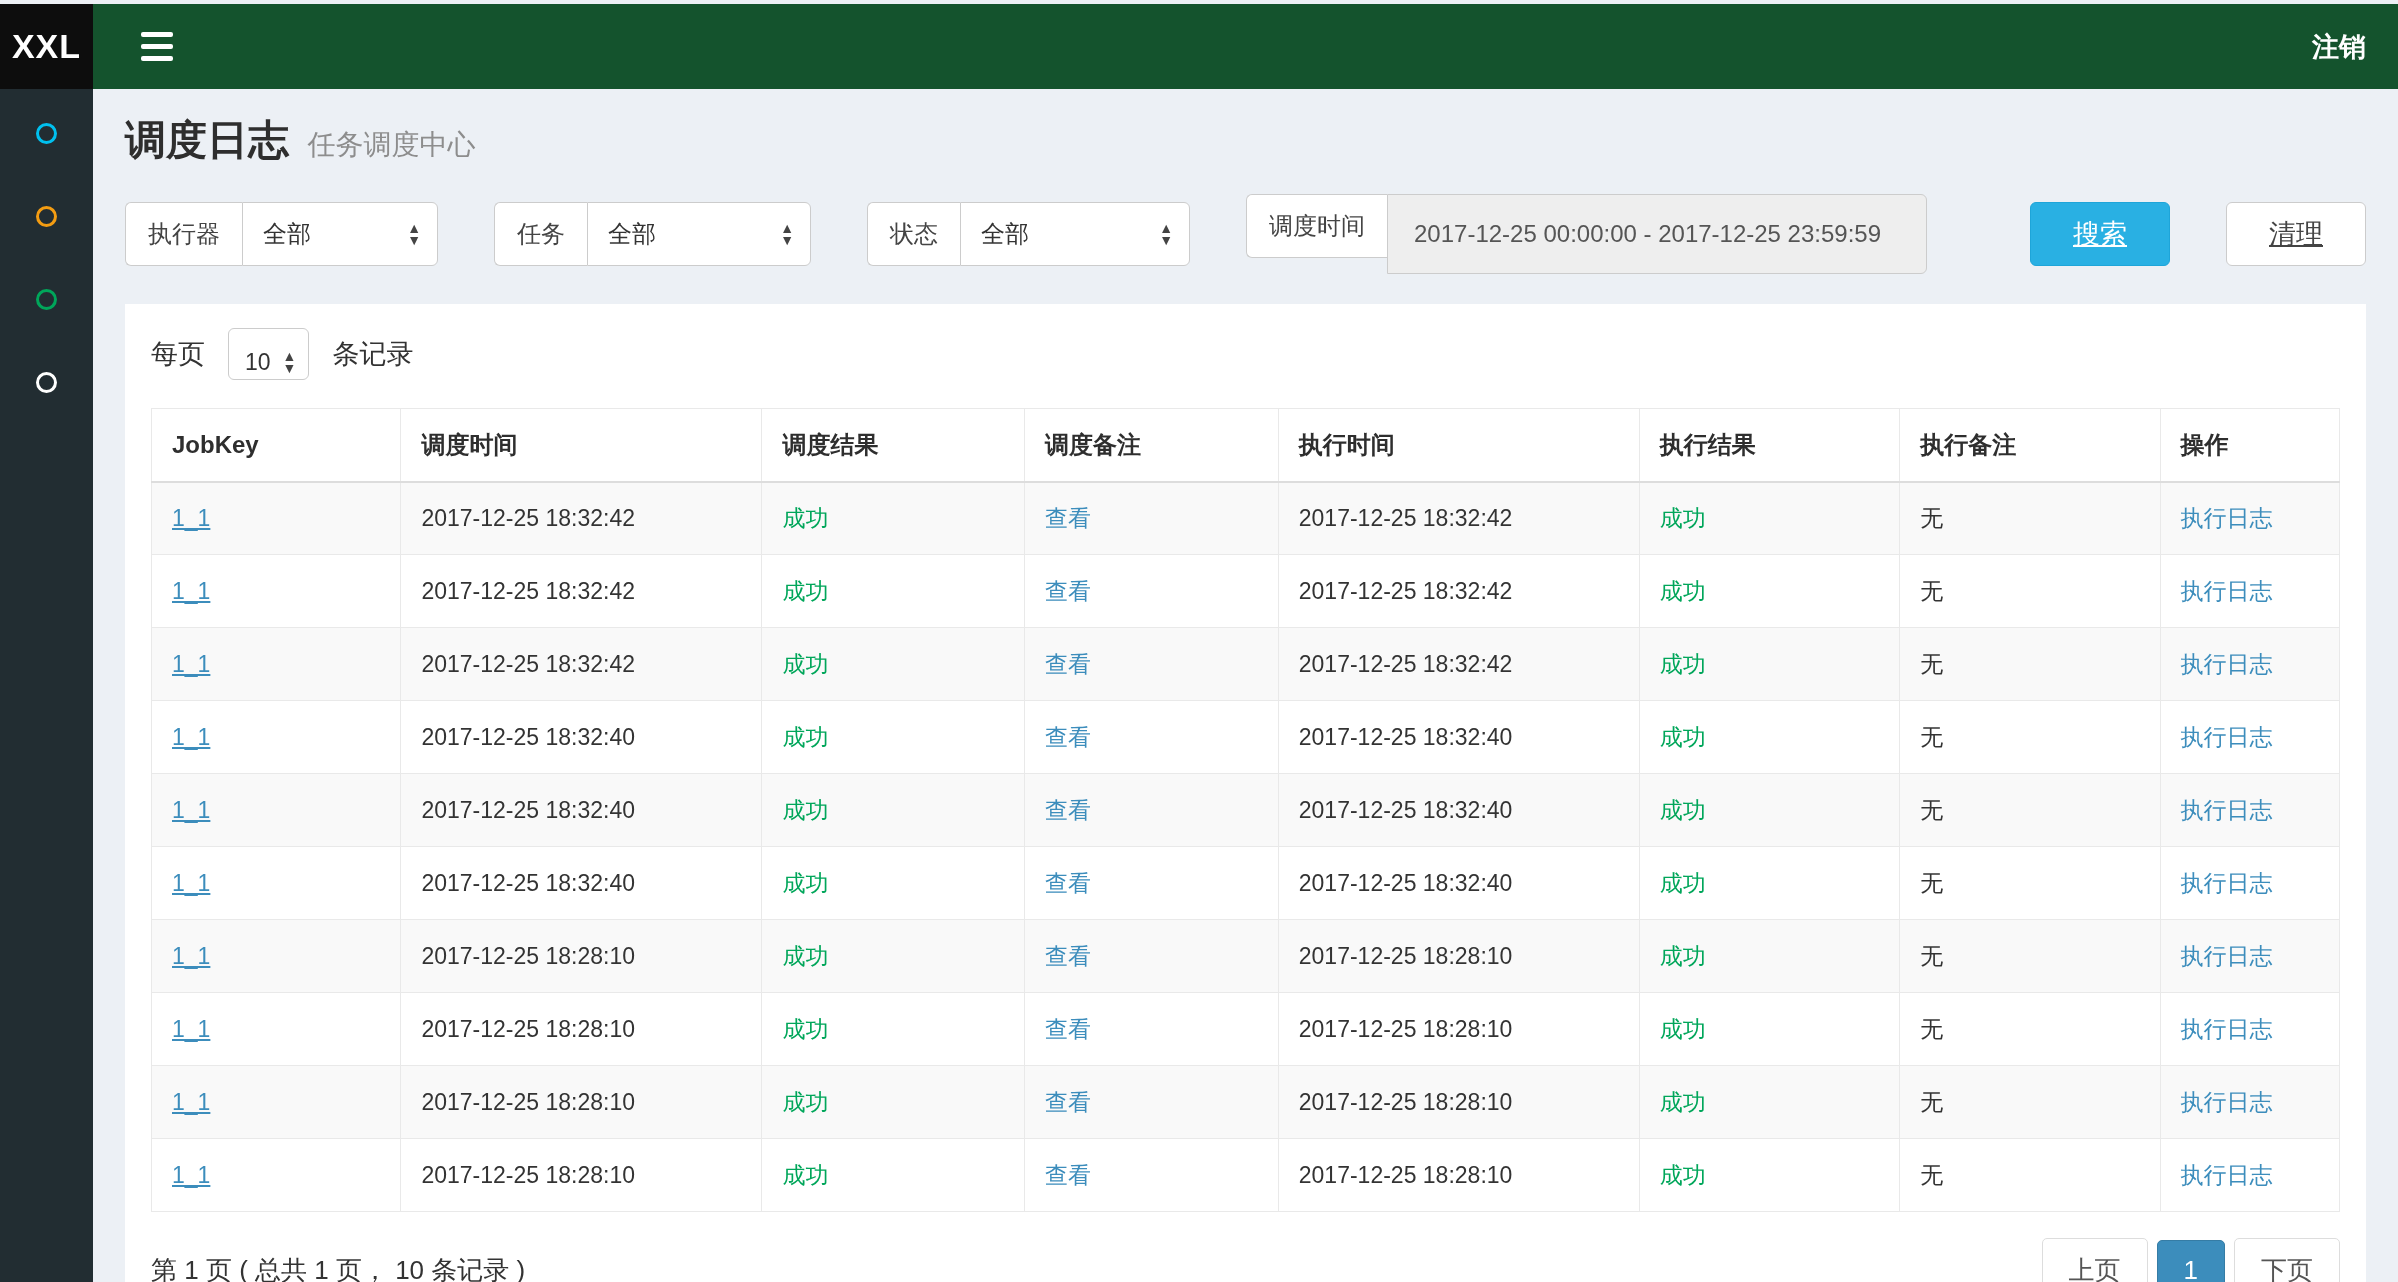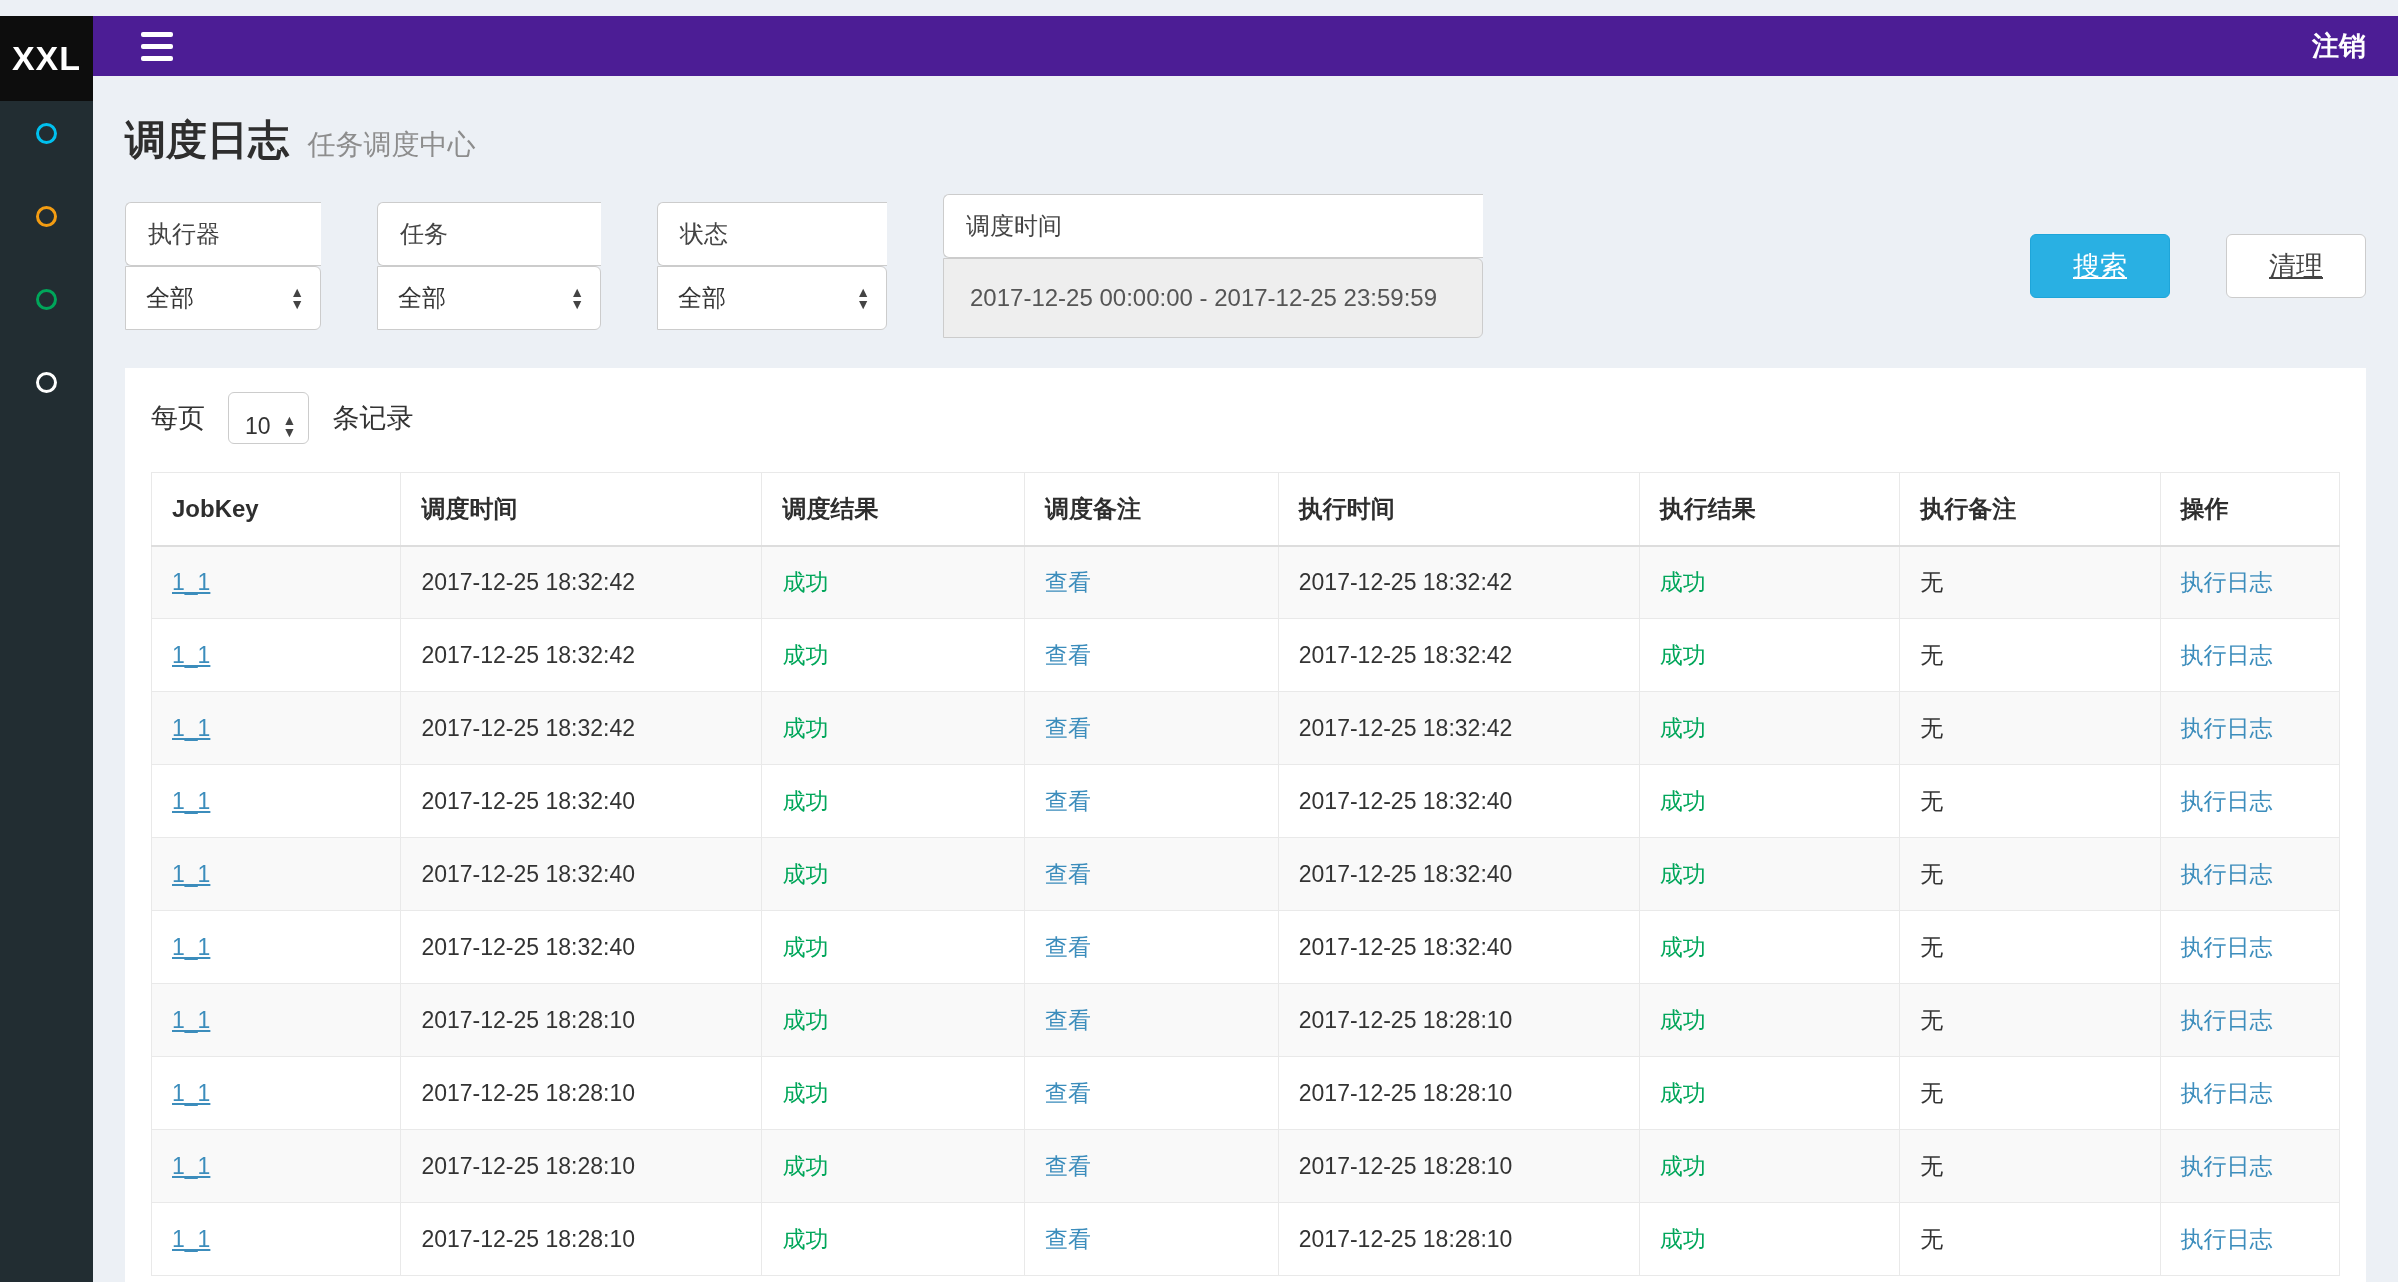--- a/index.html
+++ b/index.html
@@ -5,41 +5,41 @@
   * { box-sizing: border-box; margin: 0; padding: 0; }
   html, body { width: 2398px; height: 1282px; overflow: hidden; }
   body {
     font-family: "Liberation Sans", "DejaVu Sans", sans-serif;
     background: #ecf0f5;
     color: #333;
     font-size: 23px;
   }
 
   
-  .navbar { position: absolute; top: 16px; left: 0; right: 0; height: 60px; background: #4c1d95; display: flex; z-index: 5; }
+  .navbar { position: absolute; top: 4px; left: 0; right: 0; height: 85px; background: #14532d; display: flex; z-index: 5; }
   .logo { width: 93px; height: 85px; background: #0d0d0d; color: #fff; font-weight: bold; font-size: 34px; display: flex; align-items: center; justify-content: center; letter-spacing: 1px; cursor: pointer; }
   .nav-main { flex: 1; display: flex; align-items: center; justify-content: space-between; padding: 0 32px 0 48px; }
   .hamburger { width: 32px; display: flex; flex-direction: column; gap: 7px; cursor: pointer; }
   .hamburger span { display: block; height: 5px; background: #fff; border-radius: 2px; }
   .logout { color: #fff; font-size: 27px; font-weight: bold; cursor: pointer; }
 
   
   .sidebar { position: absolute; top: 85px; left: 0; bottom: 0; width: 93px; background: #222d32; display: flex; flex-direction: column; align-items: center; padding-top: 38px; }
   .side-item { margin-bottom: 62px; cursor: pointer; display: flex; align-items: center; justify-content: center; }
   .side-icon { width: 21px; height: 21px; border-radius: 50%; border: 3px solid #fff; background: transparent; }
 
   
   .content { position: absolute; top: 85px; left: 93px; right: 0; bottom: 0; padding: 28px 32px 0 32px; overflow: hidden; }
   .page-header { margin-bottom: 26px; }
   .page-title { display: inline; font-size: 41px; font-weight: bold; color: #2e2e2e; }
   .page-subtitle { font-size: 28px; color: #8d8d8d; margin-left: 12px; font-weight: normal; }
 
   
   .filters { display: flex; align-items: center; margin-bottom: 30px; }
-  .filter-group { display: flex; margin-right: 56px; flex-direction: column; }
+  .filter-group { display: flex; margin-right: 56px; }
   .fg-label { background: #fff; border: 1px solid #ccc; border-right: none; padding: 0 22px; height: 64px; display: flex; align-items: center; font-size: 24px; color: #444; border-radius: 6px 0 0 6px; white-space: nowrap; }
   .fake-select { background: #fff; border: 1px solid #ccc; height: 64px; display: flex; align-items: center; justify-content: space-between; padding: 0 16px 0 20px; border-radius: 0 6px 6px 0; cursor: pointer; font-size: 24px; color: #333; }
   .sel-w1 { min-width: 196px; }
   .sel-w2 { min-width: 224px; }
   .sel-w3 { min-width: 230px; }
   .arrows { display: flex; flex-direction: column; line-height: 12px; font-size: 14px; color: #444; margin-left: 20px; }
   .date-input { background: #eee; border: 1px solid #ccc; height: 80px; display: flex; align-items: center; padding: 0 26px; font-size: 24px; color: #555; width: 540px; border-radius: 0 6px 6px 0; white-space: nowrap; cursor: text; }
   .btn { height: 64px; padding: 0 42px; font-size: 27px; border-radius: 6px; display: flex; align-items: center; justify-content: center; cursor: pointer; white-space: nowrap; text-decoration: underline; }
   .btn-search { background: #29b0e3; color: #fff; border: 1px solid #1ea5d9; margin-left: auto; }
   .btn-clear { background: #fff; color: #444; border: 1px solid #ccc; margin-left: 56px; }

